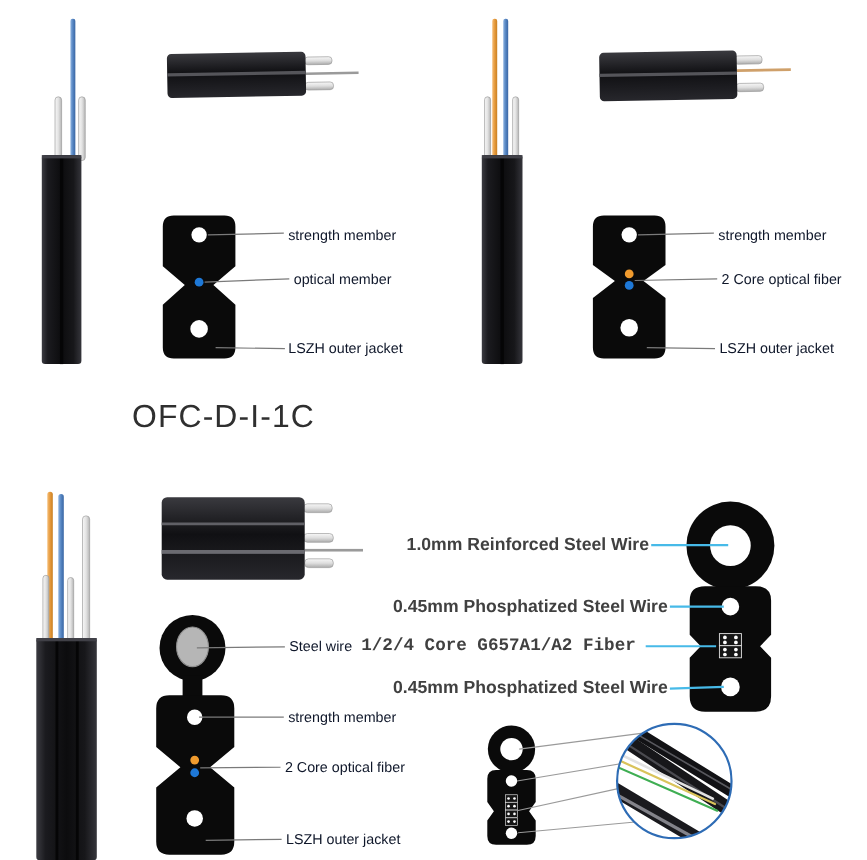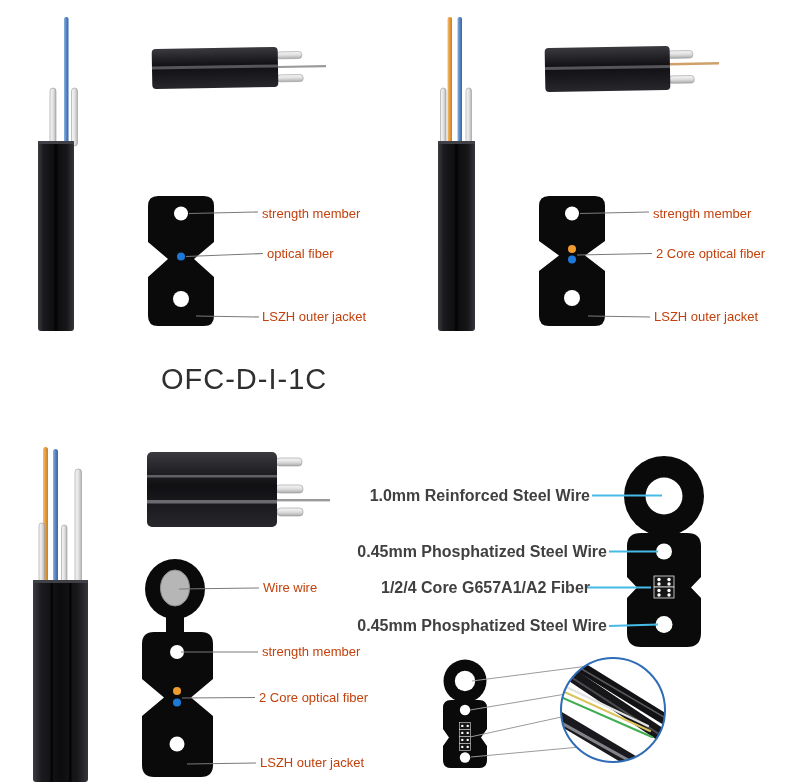--- a/index.html
+++ b/index.html
@@ -1,21 +1,21 @@
 <!DOCTYPE html>
 <html><head>
 <meta charset="utf-8">
 <style>
   html,body{margin:0;padding:0;background:#fff;}
   #canvas{
     position:relative;width:788px;height:782px;background:#ffffff;overflow:hidden;
     font-family:"Liberation Sans", sans-serif;
   }
   .lbl{
-    position:absolute;font-size:13px;color:#c2410c;white-space:nowrap;line-height:16px;
+    position:absolute;font-size:13px;color:#0f172a;white-space:nowrap;line-height:16px;
   }
   .title{
     position:absolute;font-size:29px;color:#2f2f2f;letter-spacing:1px;white-space:nowrap;
   }
   .spec{
     position:absolute;font-size:16px;font-weight:bold;color:#404040;white-space:nowrap;line-height:19px;
   }
   svg{position:absolute;left:0;top:0;}
 </style>
 </head>
@@ -234,32 +234,32 @@
       <line x1="556" y1="695" x2="652" y2="737" stroke="#3fae53" stroke-width="2"></line>
       <line x1="556" y1="716" x2="650" y2="772" stroke="#1a1a1e" stroke-width="13"></line>
       <line x1="558" y1="721" x2="646" y2="770" stroke="#8f8f96" stroke-width="3" opacity="0.9"></line>
       <line x1="548" y1="736" x2="620" y2="782" stroke="#222226" stroke-width="10"></line>
     </g>
     <circle cx="613" cy="710" r="52" fill="none" stroke="#2e6cb5" stroke-width="2"></circle>
   </g>
 </svg>
 
 <div class="lbl" style="left:262px; top:205.5px;">strength member</div>
-<div class="lbl" style="left:267px; top:245.5px;">optical fiber</div>
+<div class="lbl" style="left:267px; top:245.5px;">optical member</div>
 <div class="lbl" style="left:262px; top:309px;">LSZH outer jacket</div>
 
 <div class="lbl" style="left:653px; top:205.5px;">strength member</div>
 <div class="lbl" style="left:656px; top:245.5px;">2 Core optical fiber</div>
 <div class="lbl" style="left:654px; top:309px;">LSZH outer jacket</div>
 
-<div class="title" style="left:120px; top:363px;margin-left:41px;">OFC-D-I-1C</div>
-
-<div class="lbl" style="left:263px; top:580px;">Wire wire</div>
+<div class="title" style="left:120px; top:363px;">OFC-D-I-1C</div>
+
+<div class="lbl" style="left:263px; top:580px;">Steel wire</div>
 <div class="lbl" style="left:262px; top:644px;">strength member</div>
 <div class="lbl" style="left:259px; top:689.5px;">2 Core optical fiber</div>
 <div class="lbl" style="left:260px; top:755px;">LSZH outer jacket</div>
 
 <div class="spec" style="right:198px; top:486px;">1.0mm Reinforced Steel Wire</div>
 <div class="spec" style="right:181px; top:542px;">0.45mm Phosphatized Steel Wire</div>
-<div class="spec" style="right:198px; top:578px;">1/2/4 Core G657A1/A2 Fiber</div>
+<div class="spec" style="right:210px; top:578px;font-family:Liberation Mono, monospace;">1/2/4 Core G657A1/A2 Fiber</div>
 <div class="spec" style="right:181px; top:616px;">0.45mm Phosphatized Steel Wire</div>
 
 </div>
 
 </body></html>

